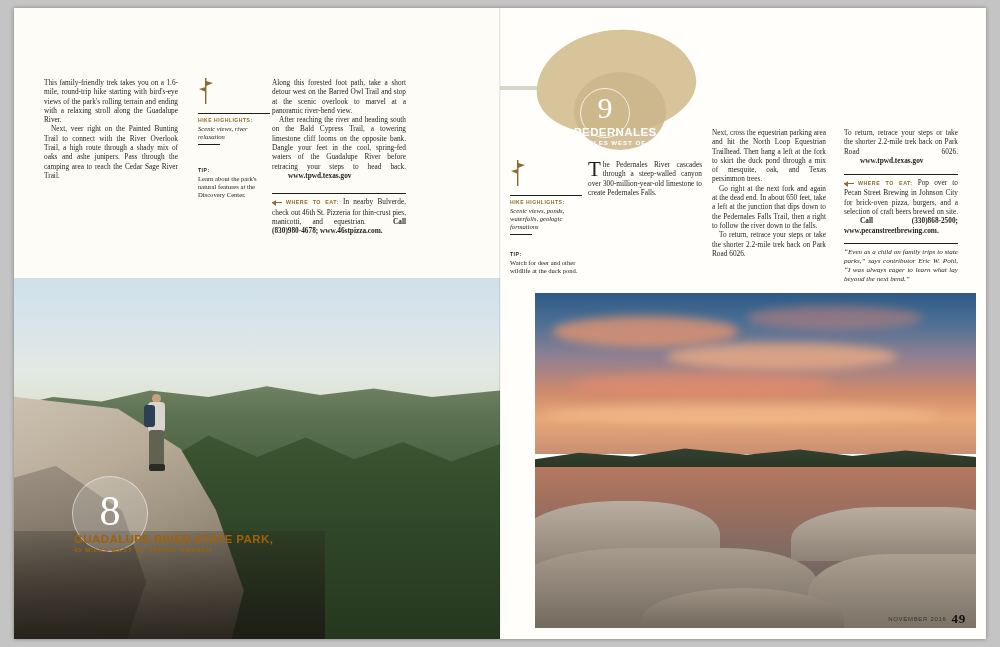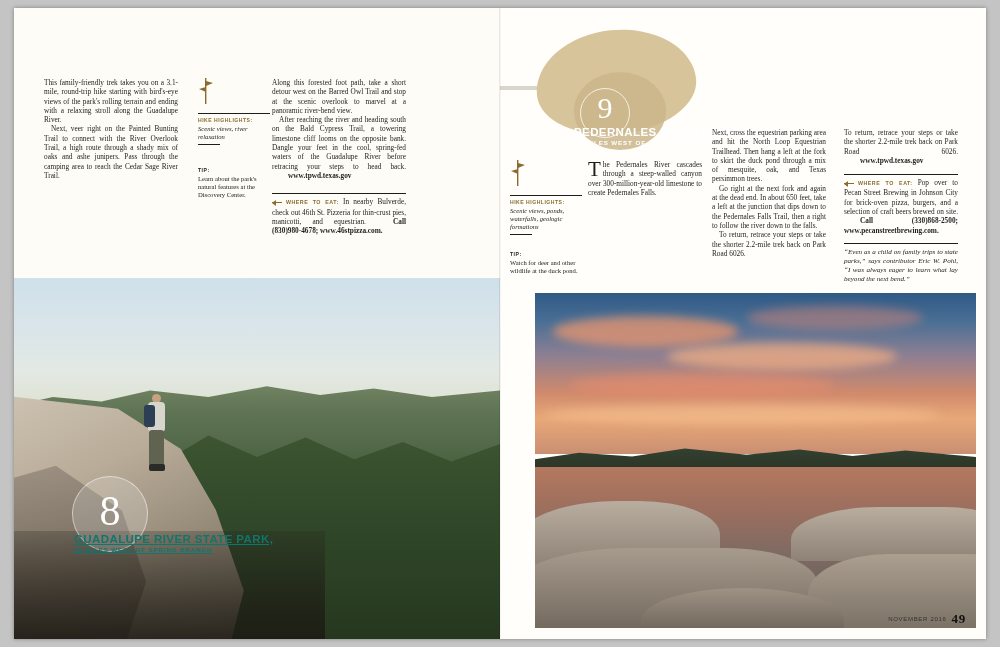--- a/index.html
+++ b/index.html
@@ -137,23 +137,22 @@
   
   .badge-8{
     position:absolute;left:58px;top:468px;width:74px;height:74px;border-radius:50%;
     background:rgba(255,255,255,.18);border:1px solid rgba(255,255,255,.5);
   }
   .badge-8 .num{
     position:absolute;left:0;right:0;top:10px;text-align:center;
     font-family:"Liberation Serif",serif;font-size:42px;color:#fff;font-weight:normal;
   }
   .cap-left{
-    position:absolute;left:60px;top:525px;width:300px;color:#0f766e;
+    position:absolute;left:60px;top:525px;width:300px;color:#a16207;
     font-family:"Liberation Sans",sans-serif;
-    text-decoration:underline;
   }
   .cap-left .t1{font-size:11.5px;font-weight:bold;letter-spacing:.4px;}
   .cap-left .t2{font-size:6.2px;font-weight:bold;letter-spacing:.9px;margin-top:1px;}
 
   .blob-9{
     position:absolute;left:522px;top:30px;width:160px;height:104px;
     background:#d8c49a;border-radius:50% 50% 50% 50%/55% 55% 45% 45%;
     transform:rotate(-6deg);
   }
   .blob-9b{
@@ -211,21 +210,21 @@
 
       <div class="badge-8">
         <div class="num">8</div>
       </div>
       <div class="cap-left">
         <div class="t1">GUADALUPE RIVER STATE PARK,</div>
         <div class="t2">45 MILES WEST OF SPRING BRANCH</div>
       </div>
 
       <div class="col" style="left:30px;top:70px;width:134px;">
-        <p class="first">This family-friendly trek takes you on a 3.1-mile, round-trip hike starting with bird's-eye views of the park's rolling terrain and ending with a relaxing stroll along the Guadalupe River.</p>
+        <p class="first">This family-friendly trek takes you on a 1.6-mile, round-trip hike starting with bird's-eye views of the park's rolling terrain and ending with a relaxing stroll along the Guadalupe River.</p>
         <p>Next, veer right on the Painted Bunting Trail to connect with the River Overlook Trail, a high route through a shady mix of oaks and ashe junipers. Pass through the camping area to reach the Cedar Sage River Trail.</p>
       </div>
 
       <div class="sidebar" style="left:184px;top:70px;">
         <svg class="hiker-icon" viewBox="0 0 16 26">
           <rect x="7" y="0" width="1.4" height="26" fill="#8a6a2f"></rect>
           <path d="M8 3 L15 5 L8 8 Z" fill="#8a6a2f"></path>
           <path d="M8 9 L1 11 L8 14 Z" fill="#8a6a2f"></path>
         </svg>
         <div class="rule"></div>

